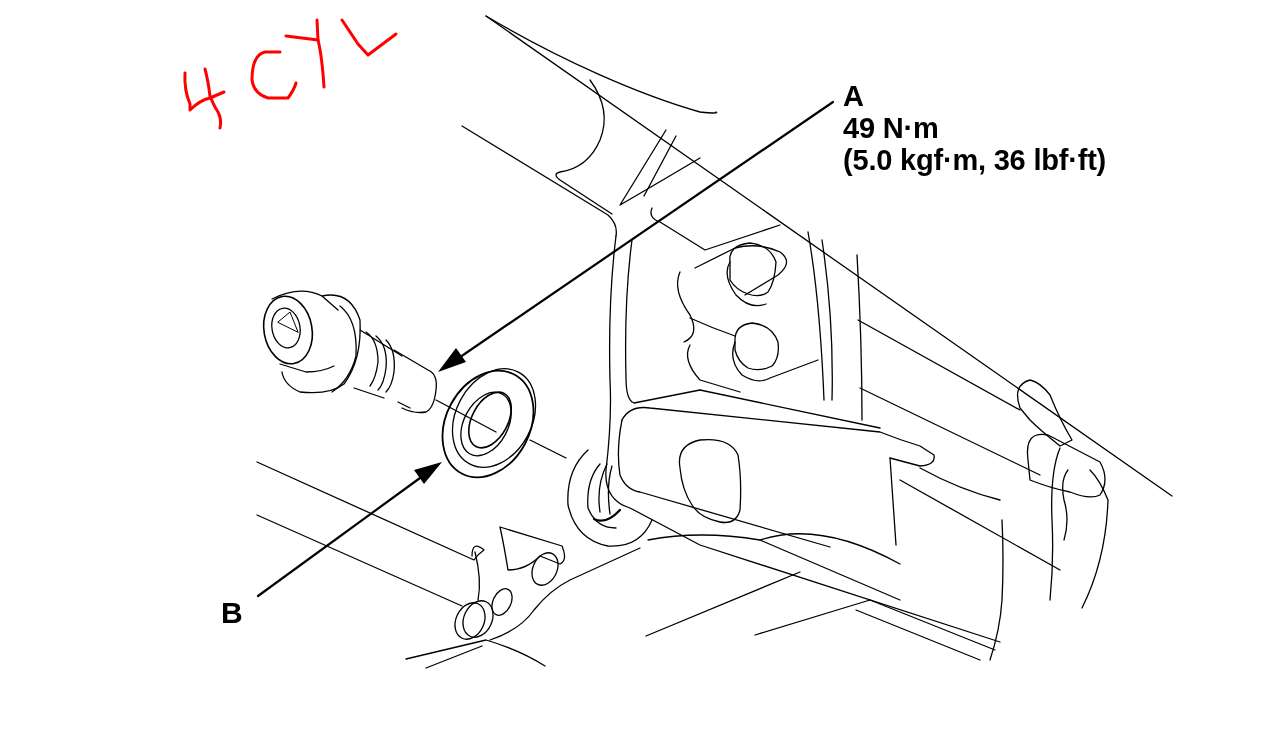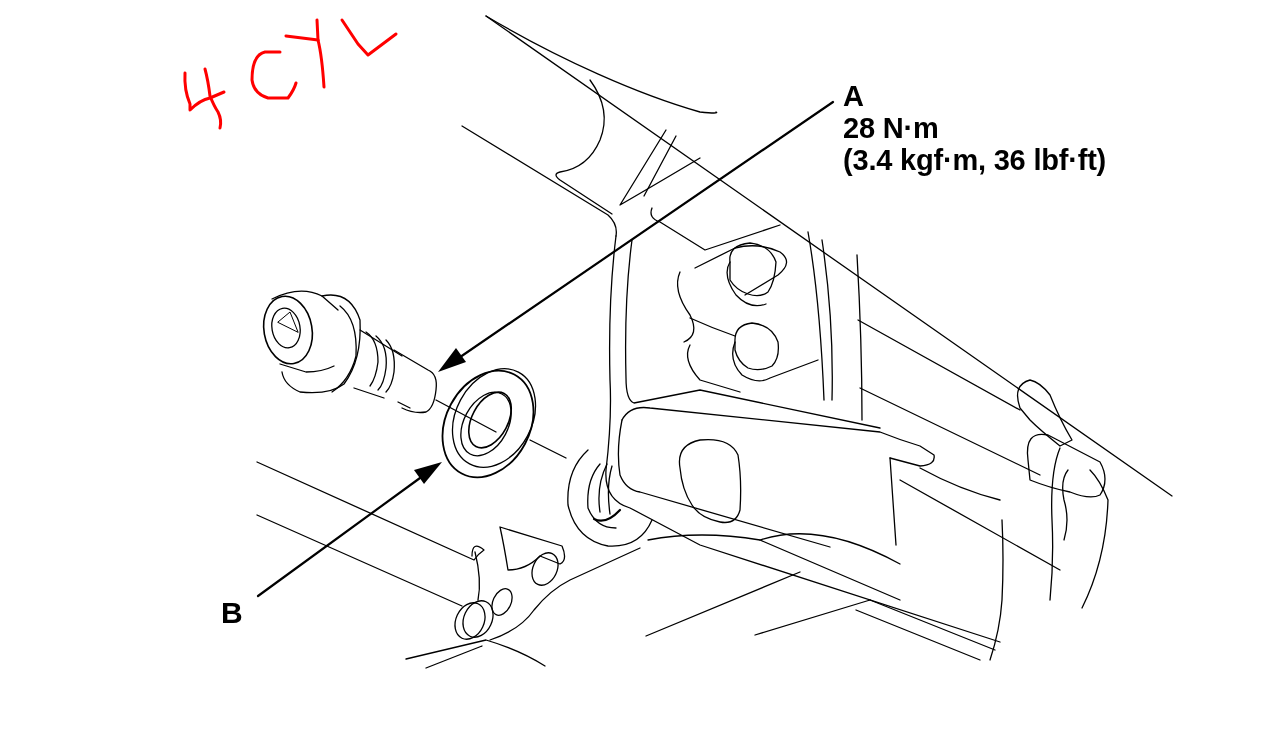--- a/index.html
+++ b/index.html
@@ -157,19 +157,19 @@
 
     <path d="M286 36 L318 40"></path>
     <path d="M317 20 L318 40 Q322 56 324 87"></path>
 
     <path d="M342 20 Q350 32 358 44 L368 55 L396 34"></path>
   </g>
 </svg>
 
 <div id="label-a" class="callout-text">
   <span class="line">A</span>
-  <span class="line">28 N·m</span>
-  <span class="line">(3.4 kgf·m, 36 lbf·ft)</span>
+  <span class="line">49 N·m</span>
+  <span class="line">(5.0 kgf·m, 36 lbf·ft)</span>
 </div>
 
 <div id="label-b" class="callout-text">
   <span>B</span>
 </div>
 
 </body></html>

